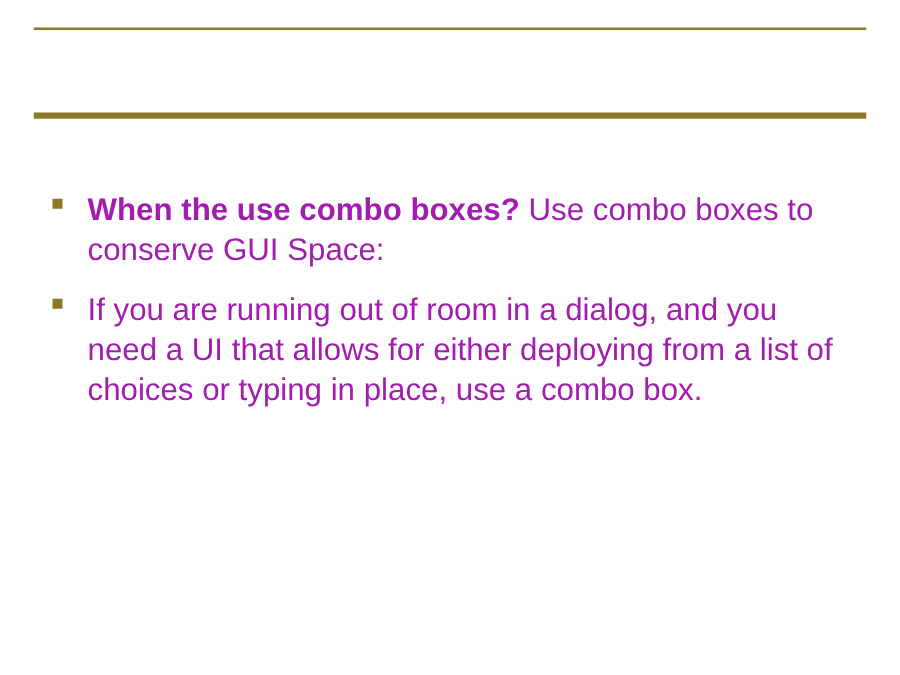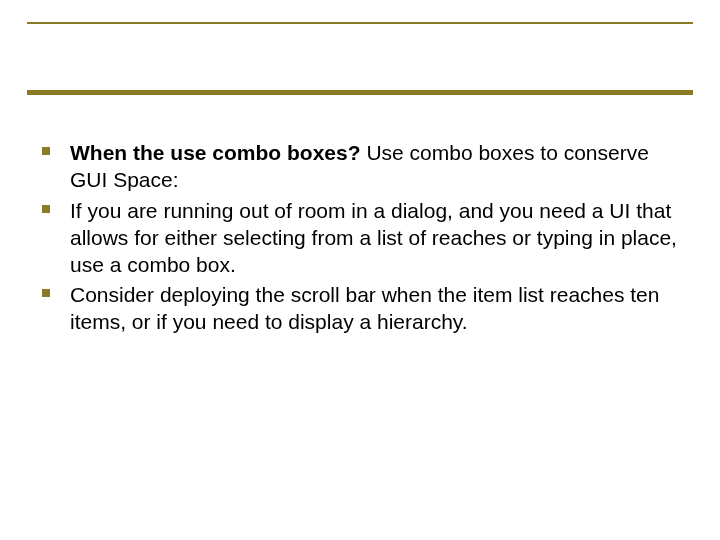--- a/index.html
+++ b/index.html
@@ -40,24 +40,24 @@
     top: 136px;
   }
   ul.bullets {
     list-style: none;
     margin: 0;
     padding: 0;
   }
   ul.bullets > li {
     position: relative;
     padding-left: 30px;
-    margin: 4px 0 2px 0;
-    font-size: 21px;
+    margin: 16px 0 2px 0;
+    font-size: 25px;
     line-height: 1.28;
-    color: #000000;
+    color: #a21caf;
   }
   ul.bullets > li::before {
     content: "";
     position: absolute;
     left: 2px;
     top: 7px;
     width: 8px;
     height: 8px;
     background: #8a7a24;
   }
@@ -71,20 +71,17 @@
 <div class="slide">
   <div class="rule-top"></div>
   <div class="rule-bottom"></div>
 
   <div class="content">
     <ul class="bullets">
       <li>
         <span class="bold-lead">When the use combo boxes? </span><span>Use combo boxes to conserve GUI Space:</span>
       </li>
       <li>
-        <span class="bold-lead"></span><span>If you are running out of room in a dialog, and you need a UI that allows for either selecting from a list of reaches or typing in place, use a combo box.</span>
-      </li>
-      <li>
-        <span class="bold-lead"></span><span>Consider deploying the scroll bar when the item list reaches ten items, or if you need to display a hierarchy.</span>
+        <span class="bold-lead"></span><span>If you are running out of room in a dialog, and you need a UI that allows for either deploying from a list of choices or typing in place, use a combo box.</span>
       </li>
     </ul>
   </div>
 </div>
 
 </body></html>

